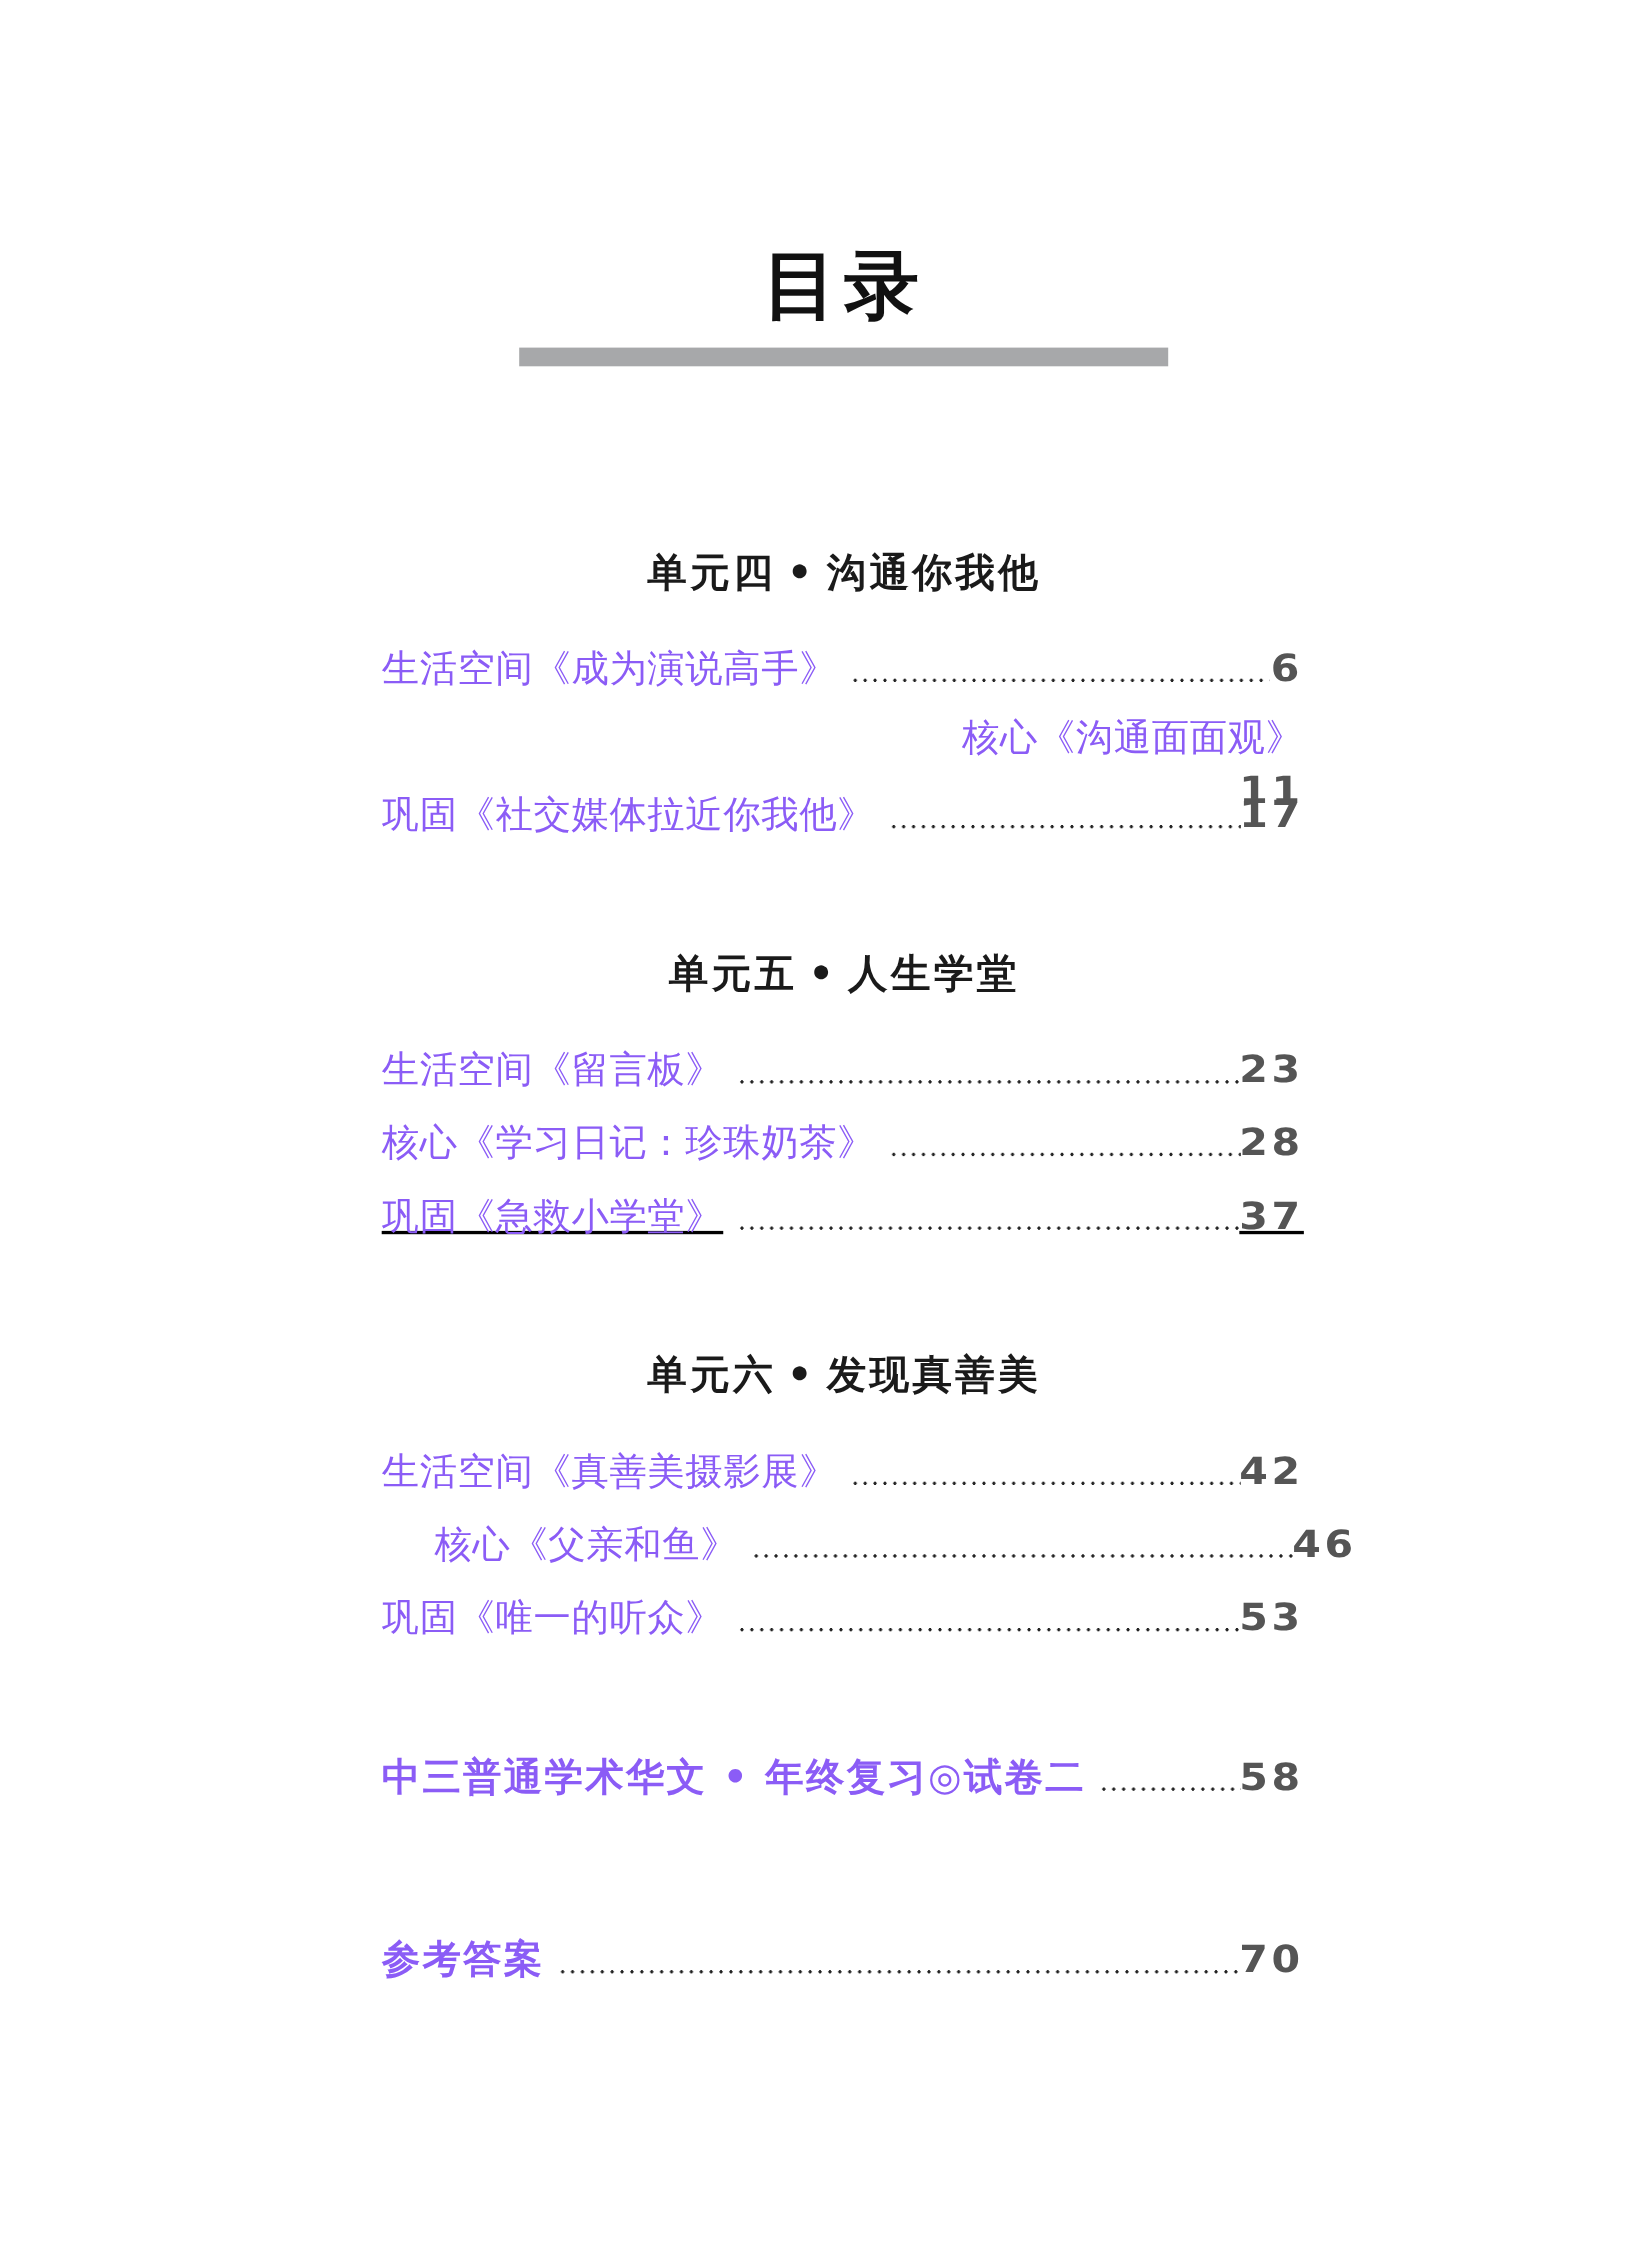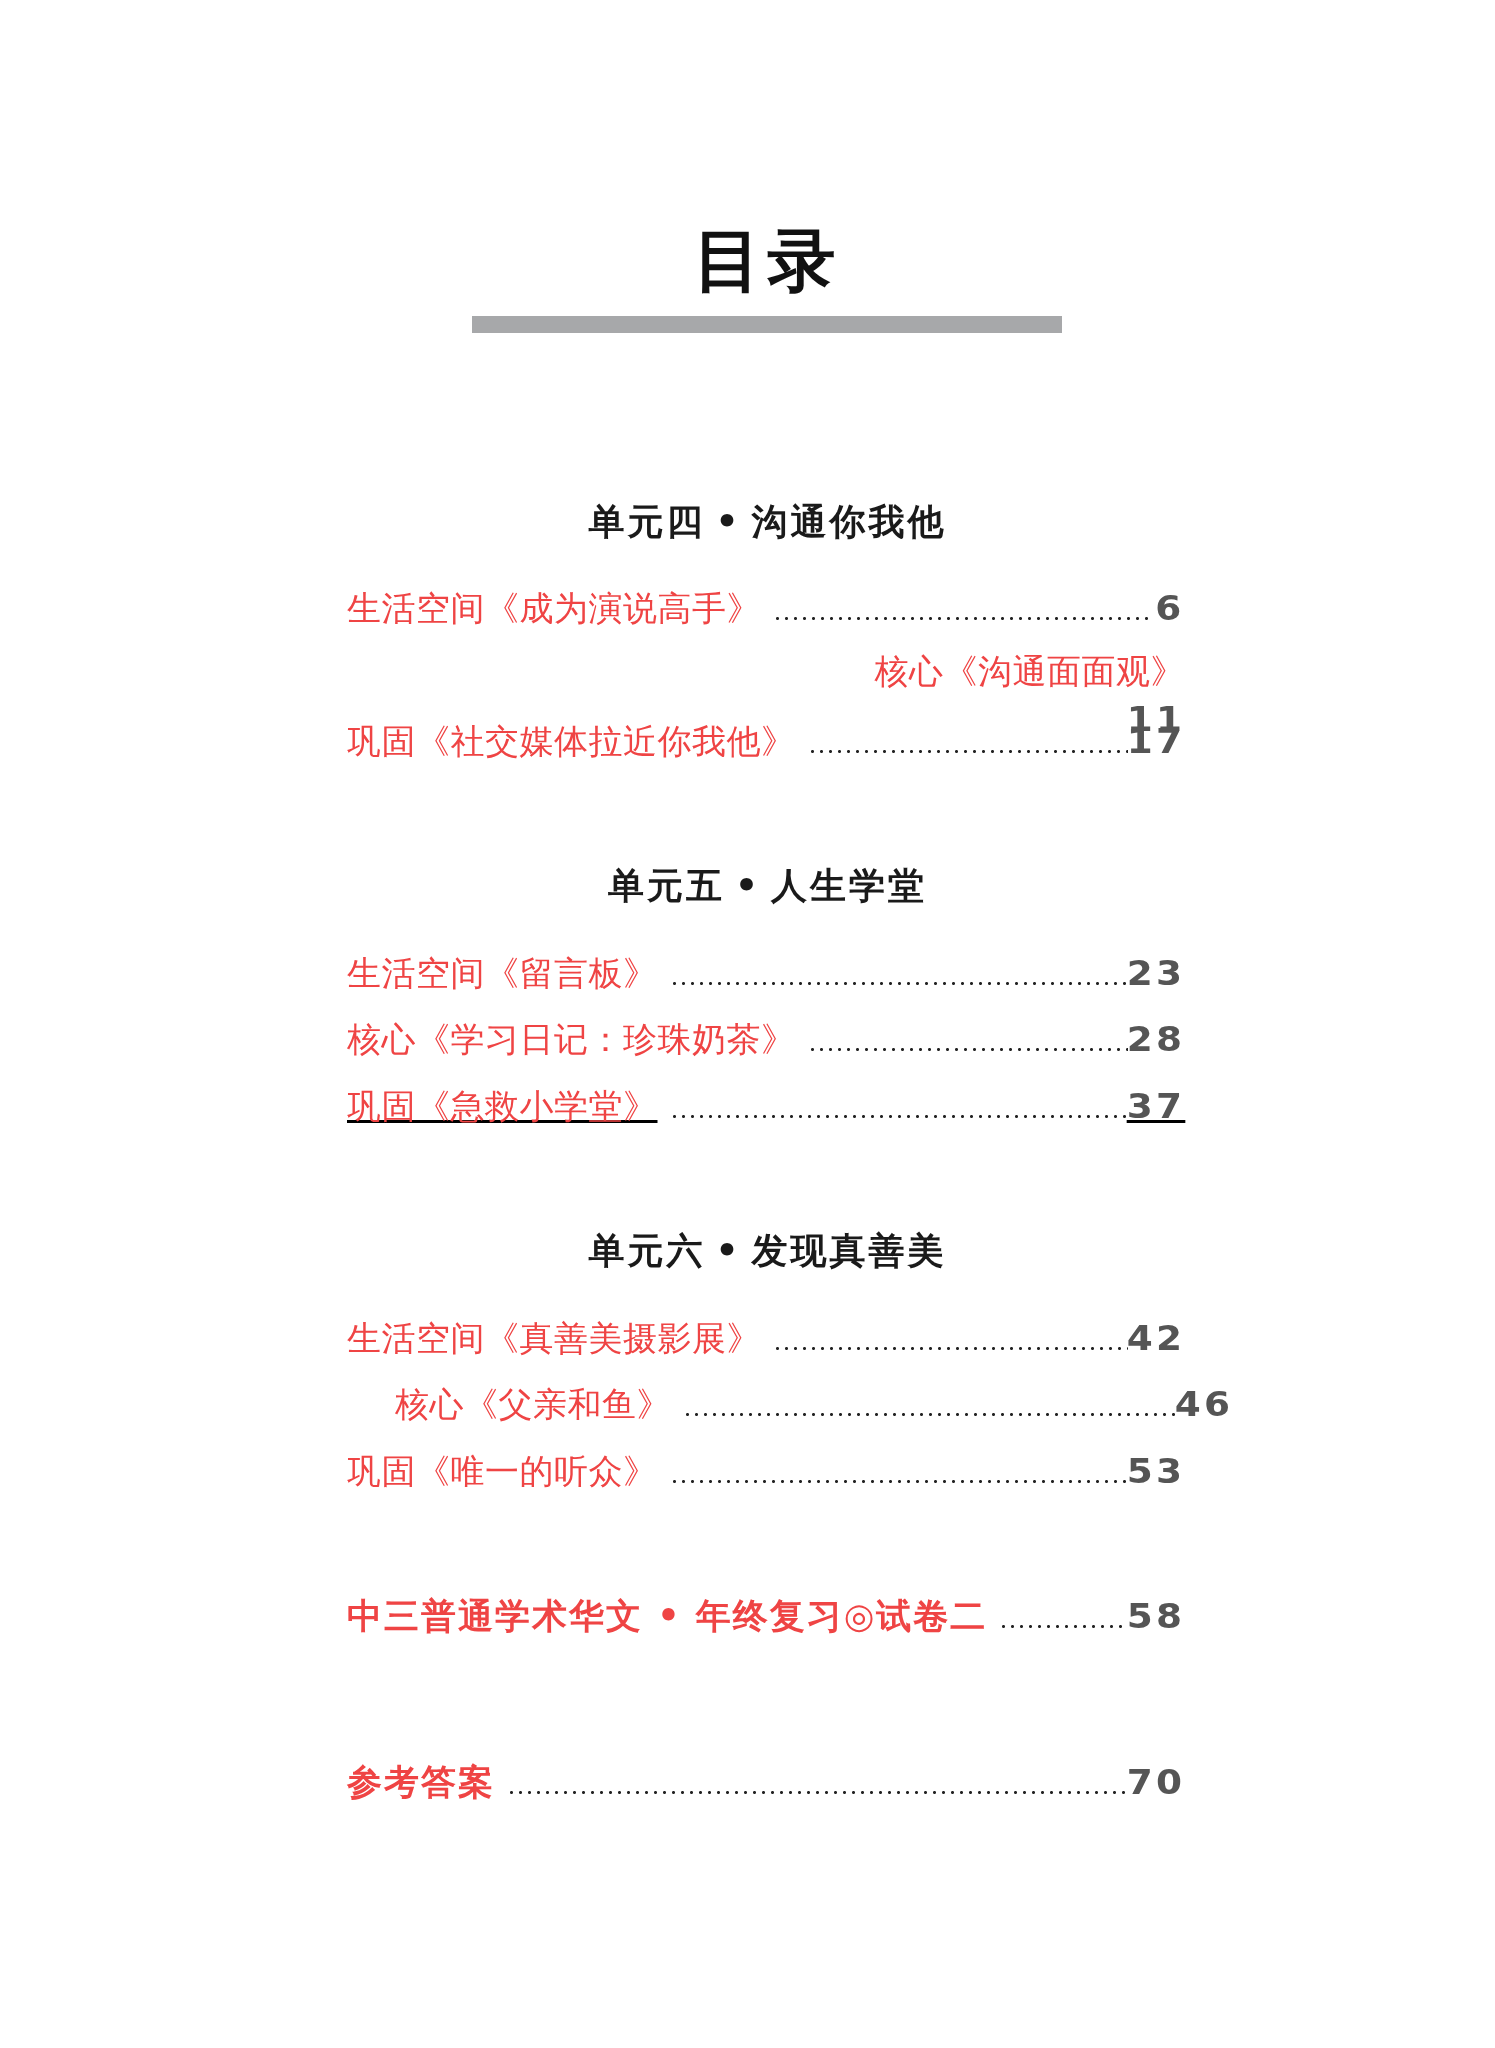--- a/index.html
+++ b/index.html
@@ -24,21 +24,21 @@
     letter-spacing: 3px;
   }
   .heading .dot { display: inline-block; margin: 0 10px; }
 
   .entry {
     position: absolute; left: 347px; width: 838px; height: 44px;
     display: flex; align-items: flex-end;
   }
   .entry .label {
     font-family: "DejaVu Serif", "Liberation Serif", serif;
-    font-size: 34px; line-height: 40px; color: #ef4444; white-space: nowrap;
+    font-size: 34px; line-height: 40px; color: #8b5cf6; white-space: nowrap;
     letter-spacing: 0.5px;
   }
   .entry.bold .label {
     font-family: "DejaVu Sans", "Liberation Sans", sans-serif;
     font-weight: bold; font-size: 35px; letter-spacing: 2px;
   }
   .entry .leader {
     flex: 1; height: 3px; margin: 0 4px 8px 12px;
     background-image: radial-gradient(circle, #222 1.3px, transparent 1.6px);
     background-size: 9px 3px; background-repeat: repeat-x; background-position: left center;

